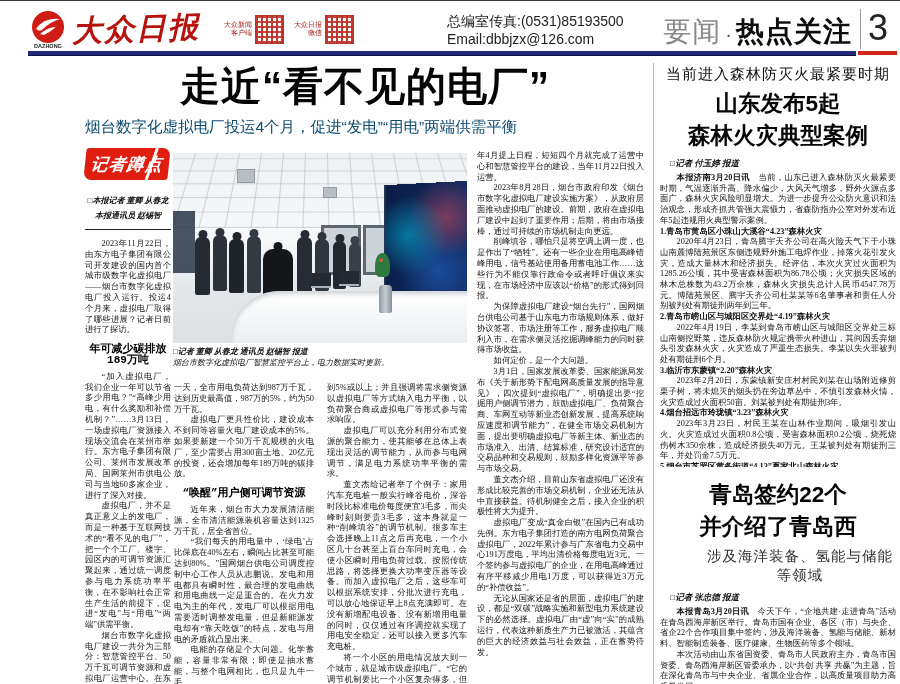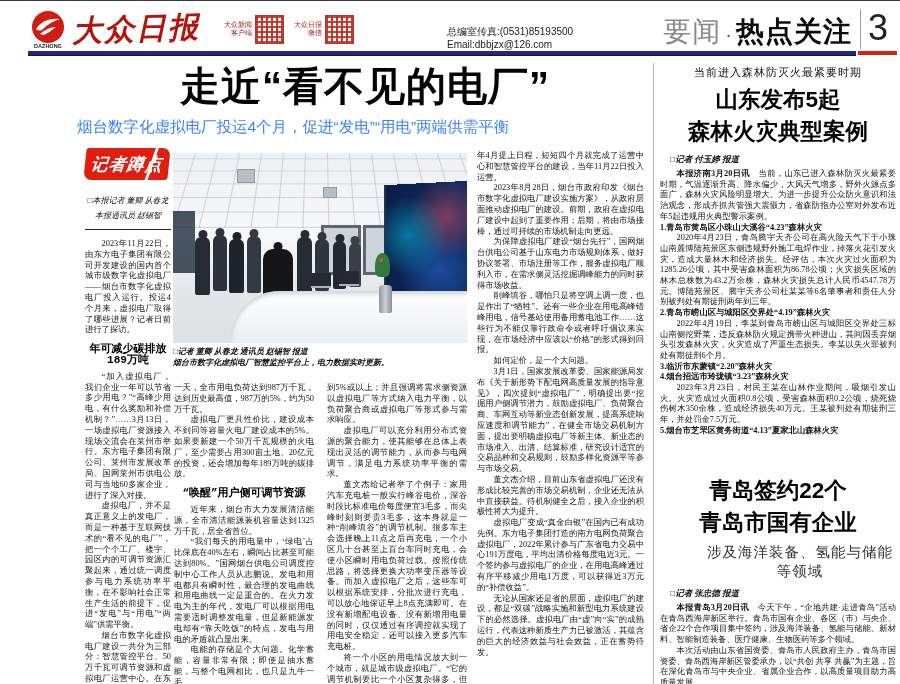--- a/index.html
+++ b/index.html
@@ -12,44 +12,44 @@
   .brandname{font-family:"DejaVu Serif", serif;font-weight:bold;font-style:italic;
              font-size:30px;color:#b5130d;letter-spacing:2px;margin-left:4px;transform:rotate(-2deg);}
   .qrgroup{display:flex;align-items:center;margin-left:14px;}
   .qrlabel{font-size:7px;line-height:8px;color:#a5211a;text-align:right;margin:0 3px 0 10px;white-space:pre-line;font-family:"Liberation Sans",sans-serif;}
   .qr{width:27px;height:27px;border:1px solid #b3352c;
       background:
         repeating-linear-gradient(0deg,rgba(190,50,40,.9) 0 2px,transparent 2px 5px),
         repeating-linear-gradient(90deg,#c23b30 0 2px,#fff 2px 5px);}
   .dateblock{position:absolute;left:447px;top:12px;width:200px;font-family:"Liberation Sans",sans-serif;}
   .dateline{font-size:9px;font-weight:bold;color:#222;}
-  .contactline{font-size:10px;color:#222;margin-top:12px;}
+  .contactline{font-size:14px;color:#222;margin-top:0;}
   .sectiontitle{position:absolute;left:612px;top:12px;width:240px;text-align:right;
                 font-family:"Liberation Sans",sans-serif;white-space:nowrap;}
   .sec-light{font-size:28px;color:#8a8a8a;letter-spacing:1px;}
   .sec-dot{font-size:20px;color:#555;margin:0 4px;}
   .sec-bold{font-size:28px;font-weight:900;color:#0d0d0d;letter-spacing:1px;}
   .pagenum{position:absolute;left:868px;top:6px;font-size:36px;font-weight:400;color:#222;
            font-family:"Liberation Sans",sans-serif;}
   .pagenum-bar{position:absolute;left:860px;top:8px;width:1px;height:40px;background:#9a9aa6;}
   .rule-navy{position:absolute;left:28px;top:50px;width:828px;height:4px;background:#23297a;border-bottom:1px solid #11133f;}
   .rule-red{position:absolute;left:858px;top:50px;width:39px;height:4px;background:#d1251b;}
   
   .headline{position:absolute;left:85px;top:58px;width:560px;text-align:center;
             font-family:"Liberation Sans",sans-serif;font-weight:900;font-size:40px;
             letter-spacing:1px;color:#050505;}
-  .subheadline{position:absolute;left:77px;top:116px;width:560px;font-size:15.5px;color:#3b82f6;
+  .subheadline{position:absolute;left:85px;top:116px;width:560px;font-size:15.5px;color:#0c4a6e;
                font-family:"Liberation Sans",sans-serif;}
   .badge{position:absolute;left:85px;top:147px;width:84px;height:32px;background:#e01e10;
          transform:skewX(-6deg);border-radius:3px 8px 3px 8px;display:flex;align-items:center;justify-content:center;
          overflow:hidden;}
   .badge span{color:#fff;font-weight:bold;font-style:italic;font-size:17px;font-family:"Liberation Sans",sans-serif;letter-spacing:1px;}
   .badge::after{content:"";position:absolute;right:16px;top:-4px;width:3px;height:42px;background:#fff;transform:skewX(-14deg);}
   .bylines{position:absolute;left:85px;top:192px;width:86px;text-align:center;font-size:8px;line-height:15px;
-           font-style:italic;font-weight:normal;color:#111;}
+           font-style:italic;font-weight:bold;color:#111;}
   .byline-rule{position:absolute;left:85px;top:228px;width:86px;height:1px;background:#222;}
   .col{position:absolute;font-size:8.3px;line-height:10.8px;text-align:justify;color:#141414;}
   .col1{left:85px;top:238px;width:86px;height:446px;overflow:hidden;}
   .col2{left:174px;top:382px;width:140px;height:302px;overflow:hidden;}
   .col3{left:327px;top:382px;width:140px;height:302px;overflow:hidden;}
   .col4{left:477px;top:150px;width:167px;height:534px;overflow:hidden;}
   .para{text-indent:2em;margin:0;}
   .para.flush{text-indent:0;}
   .para.b{font-weight:bold;}
   .para b{font-weight:bold;}
@@ -79,26 +79,26 @@
   .person{position:absolute;border-radius:6px 6px 2px 2px;}
   .person::before{content:"";position:absolute;left:50%;top:-7px;transform:translateX(-50%);
                   width:9px;height:9px;border-radius:50%;background:inherit;}
   .desk{position:absolute;left:58px;top:138px;width:240px;height:56px;background:linear-gradient(#ffffff,#e9edf0);
         border-radius:48px 4px 0 0;box-shadow:inset 0 3px 4px rgba(120,130,140,.35);}
   .monitor{position:absolute;width:20px;height:13px;background:#232a33;border-bottom:2px solid #aab2ba;}
   .bin{position:absolute;left:206px;top:132px;width:13px;height:28px;border-radius:4px 4px 2px 2px;
        background:linear-gradient(90deg,#8f979f,#c7cdd3,#858d95);}
   .caption-credit{position:absolute;left:173px;top:345px;width:294px;text-align:left;
                   font-size:8px;font-weight:bold;font-style:italic;color:#111;}
-  .caption-text{position:absolute;left:173px;top:356px;width:294px;font-size:8px;font-weight:bold;
+  .caption-text{position:absolute;left:173px;top:356px;width:294px;font-size:8px;font-weight:normal;
                 font-style:italic;color:#111;}
   .vsep{position:absolute;left:653px;top:62px;width:1px;height:622px;background:#b9b9c0;}
   
   .rightpanel{position:absolute;left:660px;top:64px;width:236px;}
-  .kicker{text-align:center;font-family:"Liberation Sans",sans-serif;font-size:11px;color:#111;letter-spacing:1px;}
+  .kicker{text-align:center;font-family:"Liberation Sans",sans-serif;font-size:15px;color:#111;letter-spacing:1px;}
   .rtitle{text-align:center;font-family:"Liberation Sans",sans-serif;font-weight:900;
           font-size:22.5px;line-height:1.4;color:#050505;margin-top:4px;}
   .rsubtitle{text-align:center;font-size:14.5px;color:#333;margin-top:5px;letter-spacing:1px;margin-left:44px;}
   .rbyline{font-size:8.5px;font-style:italic;font-weight:bold;margin:7px 0 3px 10px;color:#111;}
   .rbody{font-size:8.3px;line-height:10.7px;text-align:justify;color:#141414;}
   .a1-body{height:294px;overflow:hidden;}
   .a2-body{height:120px;overflow:hidden;}
   .article2{margin-top:12px;}
 </style>
 </head>
@@ -194,22 +194,22 @@
     </div>
   <div class="col col3">
       <div class="para flush">到5%或以上；并且强调将需求侧资源以虚拟电厂等方式纳入电力平衡，以负荷聚合商或虚拟电厂等形式参与需求响应。</div>
       <div class="para">虚拟电厂可以充分利用分布式资源的聚合能力，使其能够在总体上表现出灵活的调节能力，从而参与电网调节，满足电力系统功率平衡的需求。</div>
       <div class="para">董文杰给记者举了个例子：家用汽车充电桩一般实行峰谷电价，深谷时段比标准电价每度便宜3毛多，而尖峰时刻则要贵3毛多，这本身就是一种“削峰填谷”的调节机制。很多车主会选择晚上11点之后再充电，一个小区几十台甚至上百台车同时充电，会使小区瞬时用电负荷过载。按照传统思路，将选择更换大功率变压器等设备。而加入虚拟电厂之后，这些车可以根据系统安排，分批次进行充电，可以放心地保证早上8点充满即可。在没有新增配电设备、没有新增用电量的同时，仅仅通过有序调控就实现了用电安全稳定，还可以接入更多汽车充电桩。</div>
       <div class="para">将一个小区的用电情况放大到一个城市，就是城市级虚拟电厂。“它的调节机制要比一个小区复杂得多，但原理相通。”董文杰说。通过虚拟电厂，可以把用户侧海量的沉睡可调节资源“唤醒”。</div>
     </div>
   <div class="col col4">
       <div class="para flush">年4月提上日程，短短四个月就完成了运营中心和智慧管控平台的建设，当年11月22日投入运营。</div>
       <div class="para">2023年8月28日，烟台市政府印发《烟台市数字化虚拟电厂建设实施方案》，从政府层面推动虚拟电厂的建设。前期，政府在虚拟电厂建设中起到了重要作用；后期，将由市场接棒，通过可持续的市场机制走向更远。</div>
+      <div class="para">削峰填谷，哪怕只是将空调上调一度，也是作出了“牺牲”。还有一些企业在用电高峰错峰用电，信号基站使用备用蓄电池工作……这些行为不能仅靠行政命令或者呼吁倡议来实现，在市场经济中应该以“价格”的形式得到回报。</div>
       <div class="para">为保障虚拟电厂建设“烟台先行”，国网烟台供电公司基于山东电力市场规则体系，做好协议签署、市场注册等工作，服务虚拟电厂顺利入市，在需求侧灵活挖掘调峰能力的同时获得市场收益。</div>
-      <div class="para">削峰填谷，哪怕只是将空调上调一度，也是作出了“牺牲”。还有一些企业在用电高峰错峰用电，信号基站使用备用蓄电池工作……这些行为不能仅靠行政命令或者呼吁倡议来实现，在市场经济中应该以“价格”的形式得到回报。</div>
       <div class="para">如何定价，是一个大问题。</div>
       <div class="para">3月1日，国家发展改革委、国家能源局发布《关于新形势下配电网高质量发展的指导意见》，四次提到“虚拟电厂”，明确提出要“挖掘用户侧调节潜力，鼓励虚拟电厂、负荷聚合商、车网互动等新业态创新发展，提高系统响应速度和调节能力”，在健全市场交易机制方面，提出要明确虚拟电厂等新主体、新业态的市场准入、出清、结算标准，研究设计适宜的交易品种和交易规则，鼓励多样化资源平等参与市场交易。</div>
       <div class="para">董文杰介绍，目前山东省虚拟电厂还没有形成比较完善的市场交易机制，企业还无法从中直接获益。待机制健全之后，接入企业的积极性将大为提升。</div>
       <div class="para">虚拟电厂变成“真金白银”在国内已有成功先例。东方电子集团打造的南方电网负荷聚合虚拟电厂，2022年累计参与广东省电力交易中心191万度电，平均出清价格每度电近3元。一个签约参与虚拟电厂的企业，在用电高峰通过有序平移减少用电1万度，可以获得近3万元的“补偿收益”。</div>
       <div class="para">无论从国家还是省的层面，虚拟电厂的建设，都是“双碳”战略实施和新型电力系统建设下的必然选择。虚拟电厂由“虚”向“实”的成熟运行，代表这种新质生产力已被激活，其蕴含的巨大的经济效益与社会效益，正在蓄势待发。</div>
     </div>
 
   <div class="vsep"></div>
 
   <div class="rightpanel">
@@ -220,30 +220,31 @@
         <div>森林火灾典型案例</div>
       </div>
       <div class="rbyline">□记者 付玉婷 报道</div>
       <div class="rbody a1-body">
           <div class="para"><b>本报济南3月20日讯</b>　当前，山东已进入森林防灭火最紧要时期，气温逐渐升高、降水偏少，大风天气增多，野外火源点多面广，森林火灾风险明显增大。为进一步提升公众防火意识和法治观念，形成齐抓共管强大震慑力，省森防指办公室对外发布近年5起违规用火典型警示案例。</div>
           <div class="para b flush">1.青岛市黄岛区小珠山大溪谷“4.23”森林火灾</div>
           <div class="para">2020年4月23日，青岛腾宇天齐公司在高火险天气下于小珠山南麓博陆苑景区东侧违规野外施工电焊作业，掉落火花引发火灾，造成大量林木和经济损失。经评估，本次火灾过火面积为1285.26公顷，其中受害森林面积为86.78公顷；火灾损失区域的林木总株数为43.2万余株，森林火灾损失总计人民币4547.78万元。博陆苑景区、腾宇天齐公司杜某某等6名肇事者和责任人分别被判处有期徒刑两年到三年。</div>
           <div class="para b flush">2.青岛市崂山区与城阳区交界处“4.19”森林火灾</div>
           <div class="para">2022年4月19日，李某到青岛市崂山区与城阳区交界处三标山南侧挖野菜，违反森林防火规定携带火种进山，其间因丢弃烟头引发森林火灾，火灾造成了严重生态损失。李某以失火罪被判处有期徒刑6个月。</div>
           <div class="para b flush">3.临沂市东蒙镇“2.20”森林火灾</div>
+          <div class="para">2023年2月20日，东蒙镇新安庄村村民刘某在山场附近修剪栗子树，将未熄灭的烟头扔在旁边草丛中，不慎引发森林火情，火灾造成过火面积50亩。刘某被判处有期徒刑3年。</div>
           <div class="para b flush">4.烟台招远市玲珑镇“3.23”森林火灾</div>
           <div class="para">2023年3月23日，村民王某在山林作业期间，吸烟引发山火。火灾造成过火面积0.8公顷，受害森林面积0.2公顷，烧死烧伤树木350余株，造成经济损失40万元。王某被判处有期徒刑三年，并处罚金7.5万元。</div>
           <div class="para b flush">5.烟台市芝罘区黄务街道“4.13”夏家北山森林火灾</div>
         </div>
     </div>
 
     <div class="article2">
       <div class="rtitle">
         <div>青岛签约22个</div>
-        <div>青岛市国有企业</div>
+        <div>并介绍了青岛西</div>
       </div>
       <div class="rsubtitle">涉及海洋装备、氢能与储能等领域</div>
       <div class="rbyline">□记者 张忠德 报道</div>
       <div class="rbody a2-body">
           <div class="para"><b>本报青岛3月20日讯</b>　今天下午，“企地共建·走进青岛”活动在青岛西海岸新区举行。青岛市国有企业、各区（市）与央企、省企22个合作项目集中签约，涉及海洋装备、氢能与储能、新材料、智能制造装备、医疗健康、生物医药等多个领域。</div>
           <div class="para">本次活动由山东省国资委、青岛市人民政府主办，青岛市国资委、青岛西海岸新区管委承办，以“共创 共享 共赢”为主题，旨在深化青岛市与中央企业、省属企业合作，以高质量项目助力高质量发展。</div>
           <div class="para">活动就青岛市新兴产业专业园区、青岛西海岸新区、上合示范区特色产业承载载体和重点招商项目进行了宣传推介。还设置实地观摩环节，组织与会嘉宾走进青岛海西湾船舶与海洋工程产业基地和新型显示产业园，考察了中船发动机、京东方等项目，并介绍了青岛西</div>
         </div>
     </div>
   </div>

